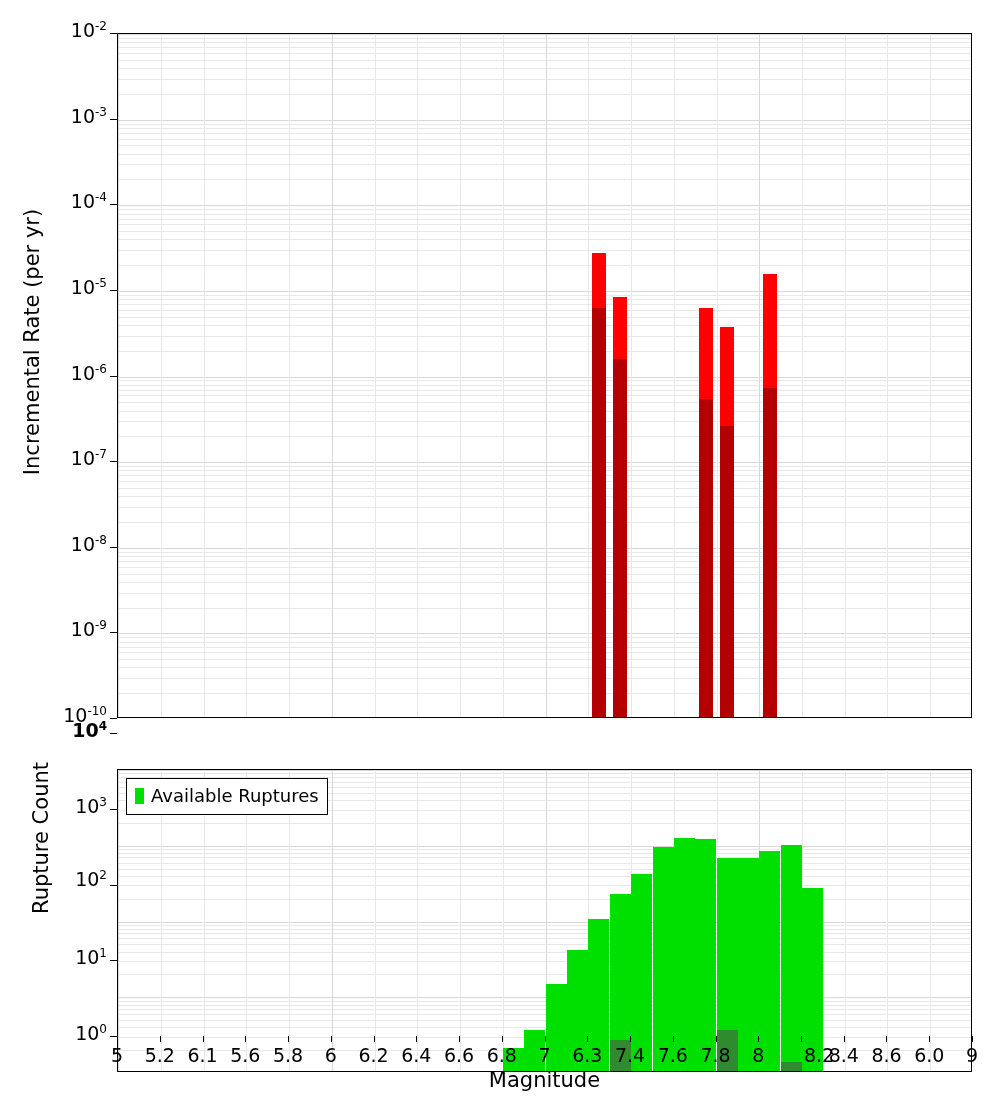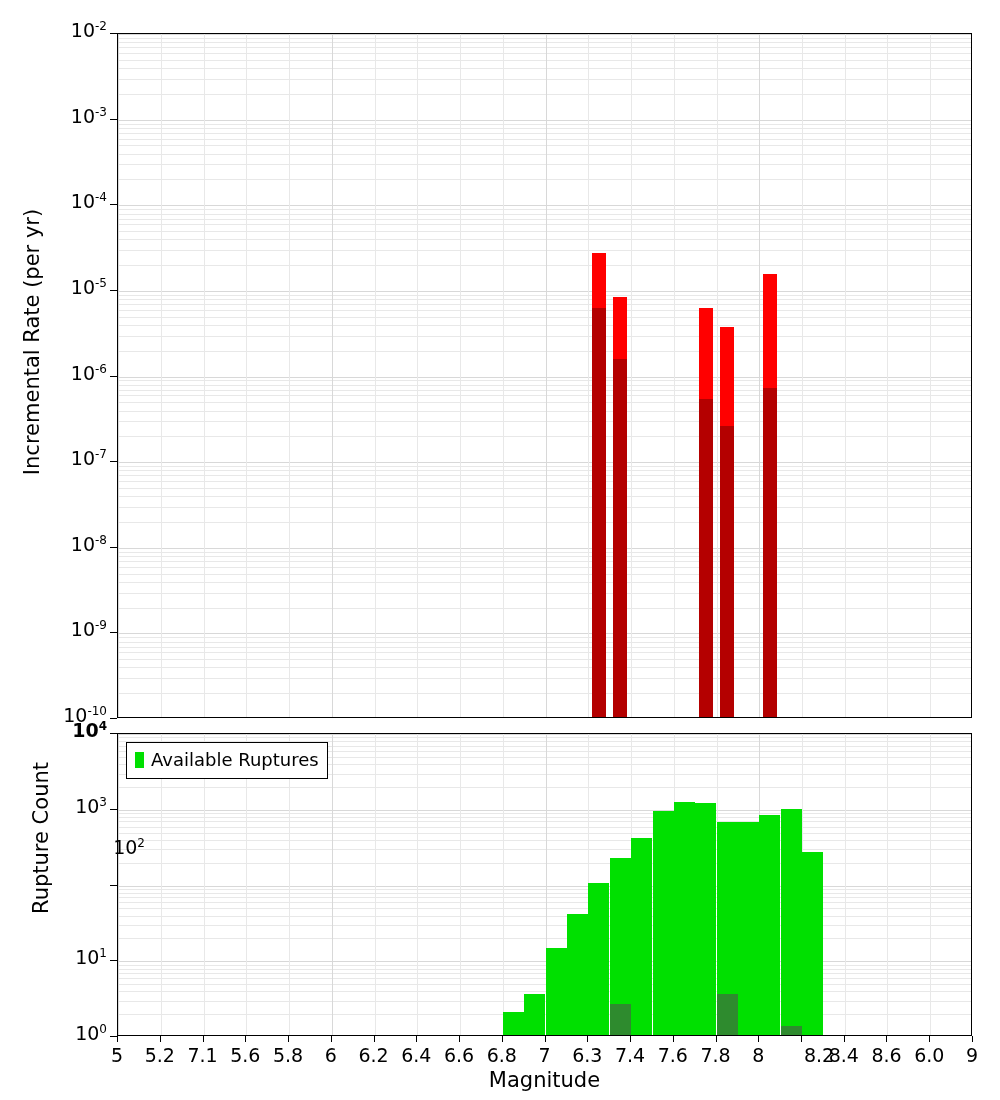--- a/index.html
+++ b/index.html
@@ -24,21 +24,21 @@
 
   
   .axes{
     position:absolute;
     border:1px solid #000;
     background:#ffffff;
     box-sizing:border-box;
     overflow:hidden;
   }
   #axes-top{ left:117px; top:33px; width:855px; height:685px; }
-  #axes-bottom{ left:117px; top:733px; width:855px; height:303px; }
+  #axes-bottom{ left:117px; top:769px; width:855px; height:303px; }
 
   .gridlayer{position:absolute;left:0;top:0;width:100%;height:100%;}
   .gl-h{position:absolute;left:0;width:100%;height:1px;background:#e8e8e8;}
   .gl-h.major{background:#d8d8d8;}
   .gl-v{position:absolute;top:0;height:100%;width:1px;background:#e8e8e8;}
   .gl-v.major{background:#d8d8d8;}
 
   .plotarea{position:absolute;left:0;top:0;width:100%;height:100%;}
 
   
@@ -346,31 +346,31 @@
       <div class="ytick" style="left: 0px; width: 107px; top: 190.25px;">10<sup>-4</sup></div>
       <div class="ytick-mark" style="left: 110px; top: 204px;"></div>
       <div class="ytick" style="left: 0px; width: 107px; top: 104.625px;">10<sup>-3</sup></div>
       <div class="ytick-mark" style="left: 110px; top: 119px;"></div>
       <div class="ytick" style="left: 0px; width: 107px; top: 19px;">10<sup>-2</sup></div>
       <div class="ytick-mark" style="left: 110px; top: 33px;"></div>
       <div class="ytick" style="left: 0px; width: 107px; top: 1022px;">10<sup>0</sup></div>
       <div class="ytick-mark" style="left: 110px; top: 1036px;"></div>
       <div class="ytick" style="left: 0px; width: 107px; top: 946.25px;">10<sup>1</sup></div>
       <div class="ytick-mark" style="left: 110px; top: 960px;"></div>
-      <div class="ytick" style="left: 0px; width: 107px; top: 836px; margin-left: 38px;">10<sup>2</sup></div>
+      <div class="ytick" style="left: 0px; width: 107px; top: 868px;">10<sup>2</sup></div>
       <div class="ytick-mark" style="left: 110px; top: 885px;"></div>
       <div class="ytick" style="left: 0px; width: 107px; top: 794.75px;">10<sup>3</sup></div>
       <div class="ytick-mark" style="left: 110px; top: 809px;"></div>
       <div class="ytick" style="left: 0px; width: 107px; top: 719px; font-weight: bold;">10<sup>4</sup></div>
       <div class="ytick-mark" style="left: 110px; top: 733px;"></div>
       <div class="xtick" style="left: 87px; width: 60px; top: 1044px;">5</div>
       <div class="xtick-mark" style="left: 117px; top: 1036px;"></div>
       <div class="xtick" style="left: 129.75px; width: 60px; top: 1044px;">5.2</div>
       <div class="xtick-mark" style="left: 160px; top: 1036px;"></div>
-      <div class="xtick" style="left: 172.5px; width: 60px; top: 1044px;">7.1</div>
+      <div class="xtick" style="left: 172.5px; width: 60px; top: 1044px;">6.1</div>
       <div class="xtick-mark" style="left: 203px; top: 1036px;"></div>
       <div class="xtick" style="left: 215.25px; width: 60px; top: 1044px;">5.6</div>
       <div class="xtick-mark" style="left: 245px; top: 1036px;"></div>
       <div class="xtick" style="left: 258px; width: 60px; top: 1044px;">5.8</div>
       <div class="xtick-mark" style="left: 288px; top: 1036px;"></div>
       <div class="xtick" style="left: 300.75px; width: 60px; top: 1044px;">6</div>
       <div class="xtick-mark" style="left: 331px; top: 1036px;"></div>
       <div class="xtick" style="left: 343.5px; width: 60px; top: 1044px;">6.2</div>
       <div class="xtick-mark" style="left: 374px; top: 1036px;"></div>
       <div class="xtick" style="left: 386.25px; width: 60px; top: 1044px;">6.4</div>

